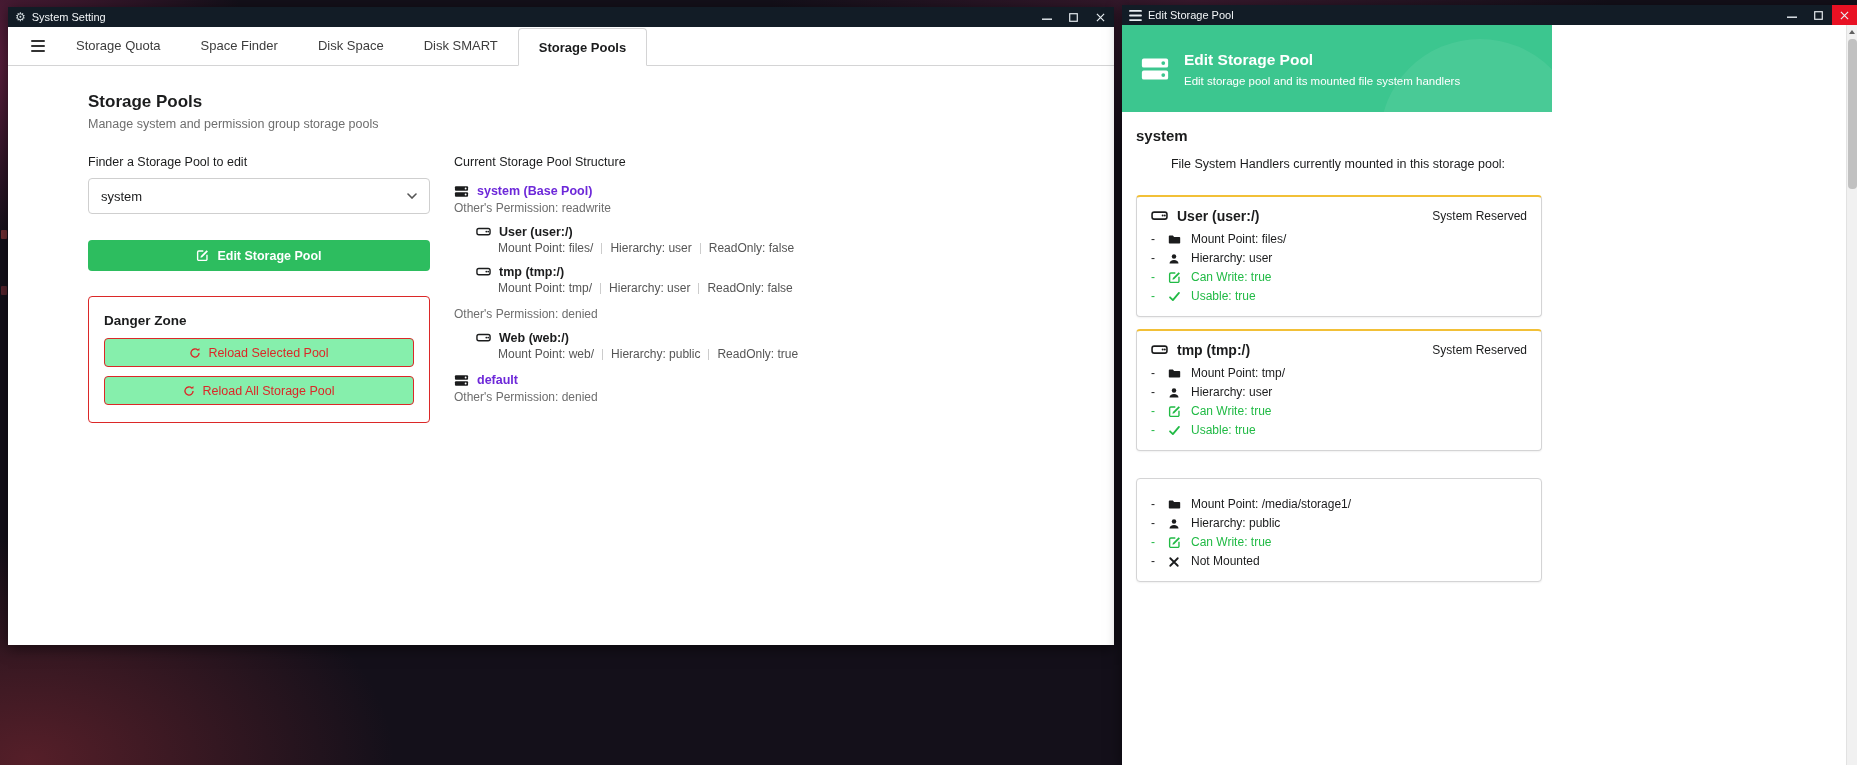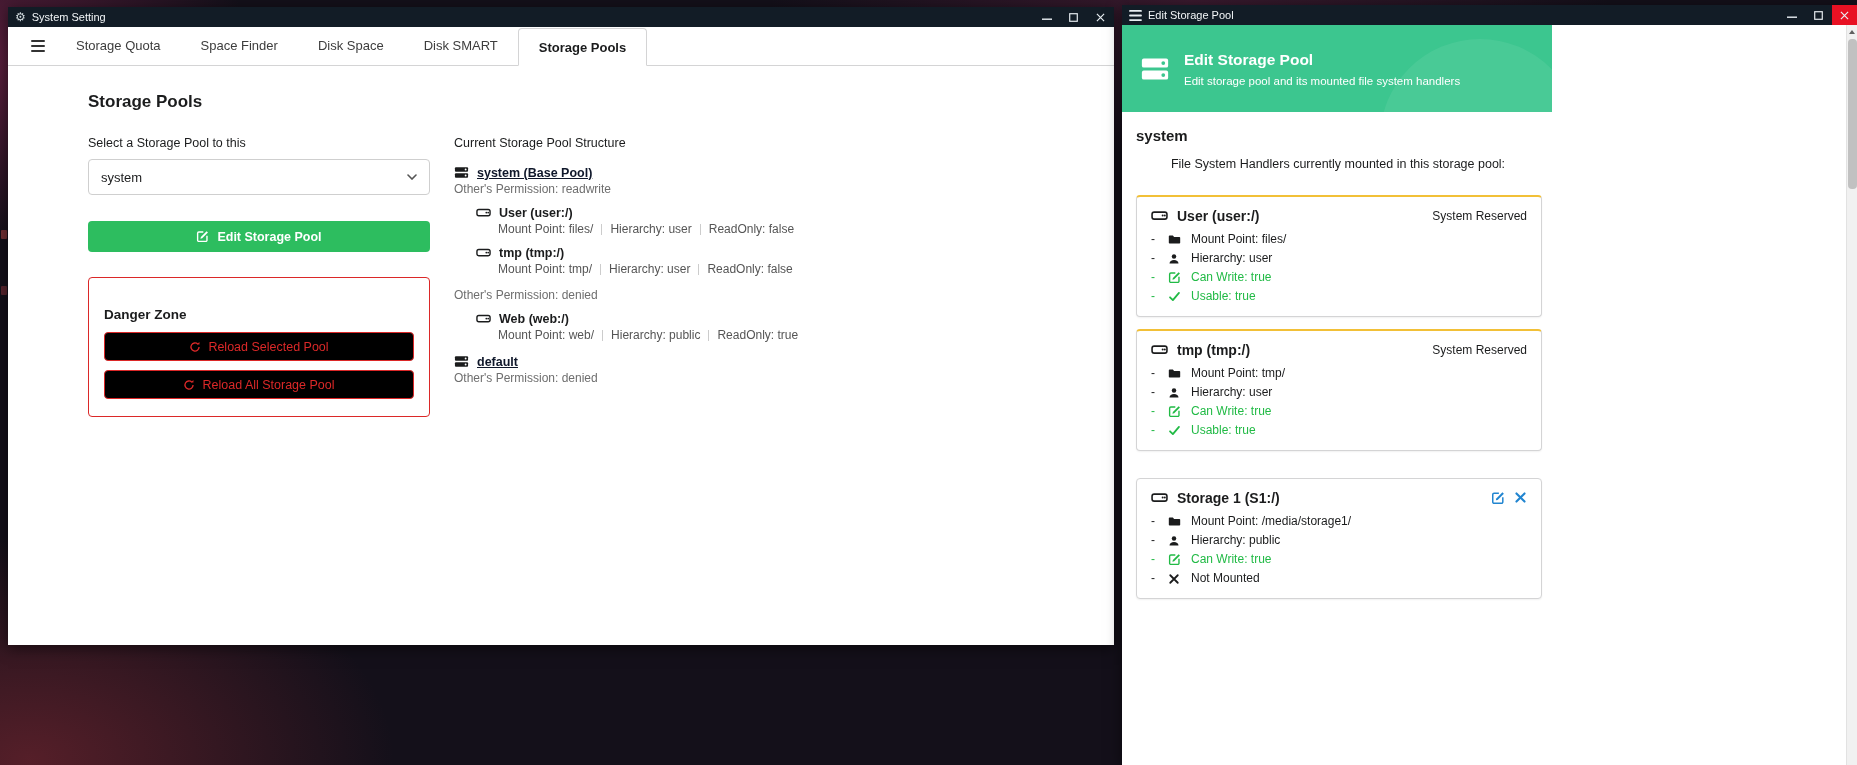--- a/index.html
+++ b/index.html
@@ -37,29 +37,29 @@
   .page-subtitle { font-size:12.5px; color:#6e6e6e; margin-top:5px; }
   .columns { display:flex; margin-top:24px; }
   .col-left { width:342px; flex:none; }
   .col-right { margin-left:24px; width:600px; }
 
   .field-label { font-size:12.5px; color:#1b1c1d; }
   .select { margin-top:9px; height:36px; border:1px solid #cfcfcf; border-radius:4px; display:flex; align-items:center; justify-content:space-between; padding:0 12px; font-size:13px; color:#1b1c1d; background:#fff; cursor:pointer; }
   .btn-primary { margin-top:26px; height:31px; width:100%; background:#2dbd5f; border:none; border-radius:4px; color:#fff; font-weight:bold; font-size:12.5px; display:flex; align-items:center; justify-content:center; gap:8px; cursor:pointer; }
 
   .danger-card { margin-top:25px; border:1px solid #db2828; border-radius:4px; padding:14px 15px 8px; }
-  .danger-title { font-size:13.5px; font-weight:bold; color:#1b1c1d; margin:15px 0 10px; }
+  .danger-title { font-size:13.5px; font-weight:bold; color:#1b1c1d; margin:2px 0 10px; }
   .danger-text { font-size:12.5px; color:#252525; line-height:1.45; margin-bottom:15px; }
-  .btn-outline-red { height:29px; width:100%; background:#000000; border:1px solid #db2828; color:#db2828; border-radius:4px; font-size:12.5px; display:flex; align-items:center; justify-content:center; gap:7px; margin-bottom:9px; cursor:pointer; }
+  .btn-outline-red { height:29px; width:100%; background:#86efac; border:1px solid #db2828; color:#db2828; border-radius:4px; font-size:12.5px; display:flex; align-items:center; justify-content:center; gap:7px; margin-bottom:9px; cursor:pointer; }
 
   .structure-heading { font-size:12.5px; color:#1b1c1d; }
   .tree { margin-top:15px; }
   .pool { margin-top:12px; }
   .pool:first-child { margin-top:0; }
-  .pool-header { display:flex; align-items:center; gap:8px; font-size:12.5px; font-weight:bold; color:#0f172a;text-decoration:underline; }
+  .pool-header { display:flex; gap:8px; font-size:12.5px; font-weight:bold; color:#6d28d9; }
   .pool-perm { font-size:12px; color:#6e6e6e; margin-top:2px; }
   .mount { margin-left:22px; margin-top:9px; }
   .mount-header { display:flex; align-items:center; gap:8px; font-size:12.5px; font-weight:bold; color:#1b1c1d; }
   .mount-details { margin-left:22px; margin-top:2px; font-size:12px; color:#555; display:flex; align-items:center; }
   .sep { width:1px; height:11px; background:#ccc; margin:0 8px; flex:none; }
   .empty-row { margin-left:22px; margin-top:15px; display:flex; align-items:center; gap:10px; font-size:12.5px; color:#1b1c1d; }
 
   .tree-icon { color:#1b1c1d; display:flex; flex:none; }
 
   
@@ -136,24 +136,25 @@
       </span>
       <div class="tab">Storage Quota</div>
       <div class="tab">Space Finder</div>
       <div class="tab">Disk Space</div>
       <div class="tab">Disk SMART</div>
       <div class="tab active">Storage Pools</div>
     </div>
 
     <div class="lw-content">
       <div class="page-title">Storage Pools</div>
+      <div class="page-subtitle">Manage system and permission group storage pools</div>
 
       <div class="columns">
         <div class="col-left">
-          <div class="field-label">Select a Storage Pool to this</div>
+          <div class="field-label">Finder a Storage Pool to edit</div>
 
           <div class="select">
             <span>system</span>
             <span style="display:flex;">
               <svg width="10" height="6" viewBox="0 0 10 6">
                   <path d="M1 1l4 4 4-4" stroke="#555" stroke-width="1.6" fill="none" stroke-linecap="round"></path>
                 </svg>
             </span>
           </div>
 
@@ -452,45 +453,20 @@
                 <svg width="13" height="13" viewBox="0 0 16 16">
                   <path d="M2.5 9 6 12.5 13.5 3.5" fill="none" stroke="#21ba45" stroke-width="2.2" stroke-linecap="round" stroke-linejoin="round"></path>
                 </svg>
               </span>
             <span>Usable: true</span>
             </div>
         </div>
       </div>
 
       <div class="handler-card gap-lg">
-        <div class="hc-header">
-          <div class="hc-title">
-            <span style="display:flex;">
-              <svg width="17" height="17" viewBox="0 0 16 16">
-                  <rect x="1" y="4.8" width="14" height="6.6" rx="2" fill="none" stroke="#1b1c1d" stroke-width="1.5"></rect>
-                  <circle cx="11" cy="8.1" r="0.95" fill="#1b1c1d"></circle>
-                  <circle cx="13" cy="8.1" r="0.95" fill="#1b1c1d"></circle>
-                </svg>
-            </span>
-            <span>Storage 1 (S1:/)</span>
-          </div>
-          <div class="hc-actions">
-            <span>
-              <svg width="14" height="14" viewBox="0 0 16 16">
-                  <path d="M9 2.5H3.5A1.5 1.5 0 0 0 2 4v8.5A1.5 1.5 0 0 0 3.5 14H12a1.5 1.5 0 0 0 1.5-1.5V7" fill="none" stroke="#2185d0" stroke-width="1.7"></path>
-                  <path d="M6 8.6 13.1 1.5l1.6 1.6L7.6 10.2 5.5 10.7z" fill="#2185d0"></path>
-                </svg>
-            </span>
-            <span>
-              <svg width="13" height="13" viewBox="0 0 16 16">
-                  <path d="M3 3l10 10M13 3 3 13" stroke="#2185d0" stroke-width="2.6" stroke-linecap="round"></path>
-                </svg>
-            </span>
-          </div>
-        </div>
         <div class="hc-rows">
           <div class="hc-row">
               <span class="dash">-</span>
             <span class="ric">
                 <svg width="13" height="13" viewBox="0 0 16 16">
                   <path d="M1 4a1 1 0 0 1 1-1h4l1.5 1.8H14a1 1 0 0 1 1 1V12a1 1 0 0 1-1 1H2a1 1 0 0 1-1-1z" fill="#1b1c1d"></path>
                 </svg>
               </span>
             <span>Mount Point: /media/storage1/</span>
             </div>

